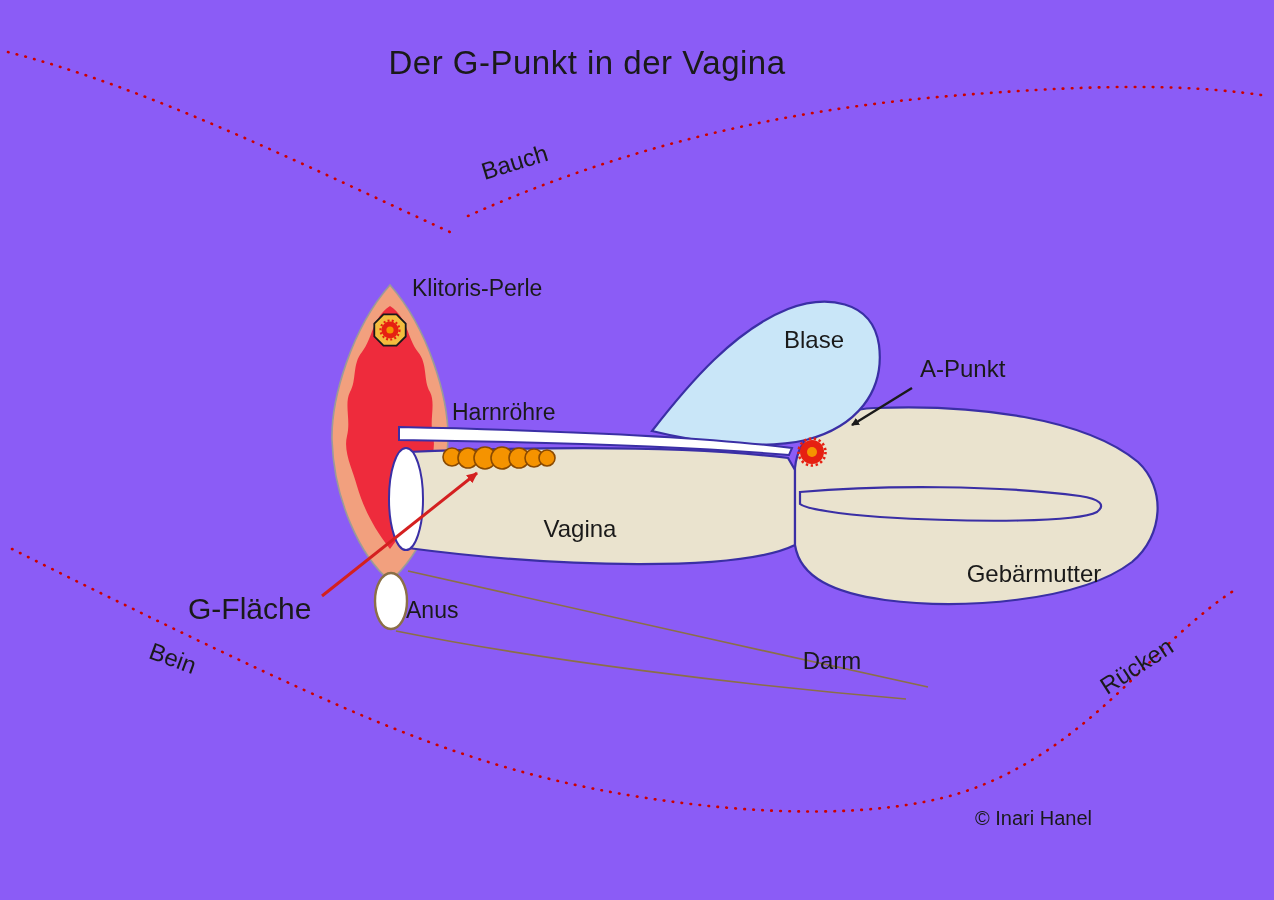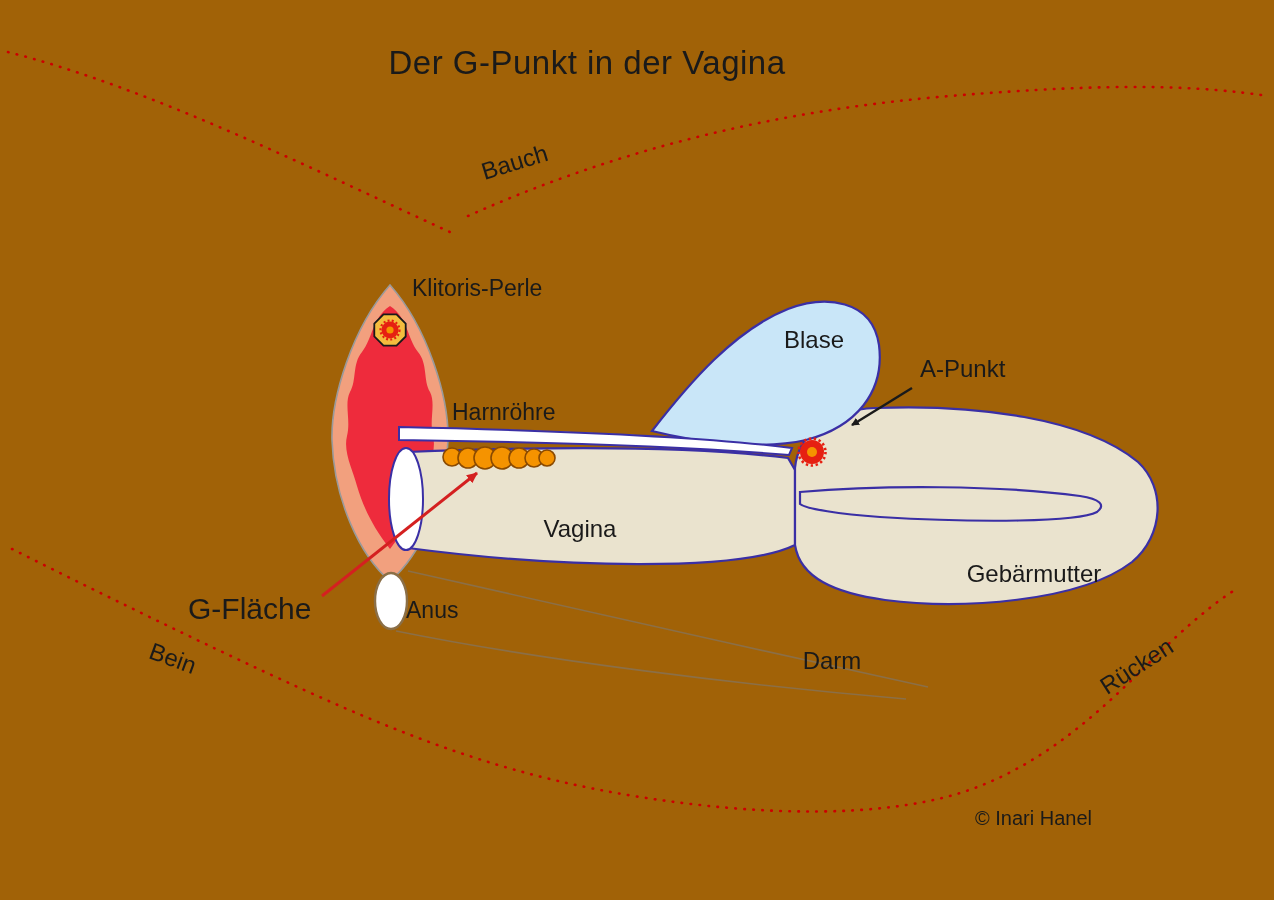--- a/index.html
+++ b/index.html
@@ -1,16 +1,16 @@
 <!DOCTYPE html>
 <html><head>
 <meta charset="utf-8">
 <style>
   html,body{margin:0;padding:0;background:#ffffff;}
-  .stage{position:relative;width:1274px;height:900px;background:#a16207;overflow:hidden;}
+  .stage{position:relative;width:1274px;height:900px;background:#8b5cf6;overflow:hidden;}
   svg{display:block;}
   text{font-family:"Liberation Sans","DejaVu Sans",sans-serif;fill:#1a1a1a;}
   .dots{fill:none;stroke-width:2.6;stroke-linecap:round;stroke-dasharray:0.6 8.4;}
   .organ{stroke-width:2.2;}
   .thin{stroke-width:1.6;}
   .lbl{font-size:24px;}
   .lbl-sm{font-size:23px;}
   .title-txt{font-size:33px;letter-spacing:0.5px;}
   .gflaeche-txt{font-size:30px;}
   .credit-txt{font-size:20px;}

